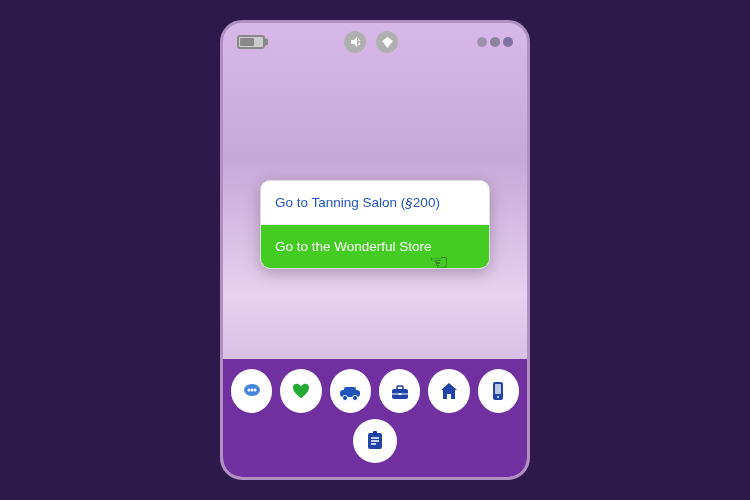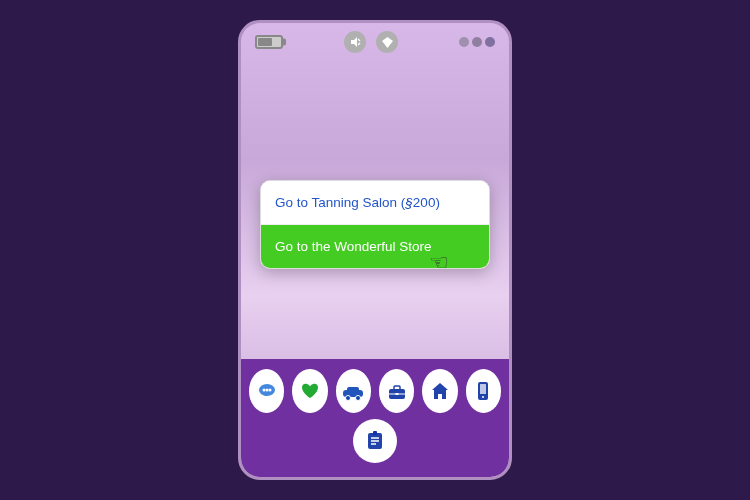--- a/index.html
+++ b/index.html
@@ -9,21 +9,21 @@
       height: 500px;
       background: #2d1a4a;
       display: flex;
       align-items: center;
       justify-content: center;
       font-family: Arial, sans-serif;
       overflow: hidden;
     }
 
     .phone-frame {
-      width: 274px;
+      width: 310px;
       height: 460px;
       background: linear-gradient(180deg, #d8b8e8 0%, #c8a8d8 30%, #e8d0f0 60%, #c0a0d0 100%);
       border-radius: 22px;
       border: 3px solid #b090c0;
       position: relative;
       display: flex;
       flex-direction: column;
       overflow: hidden;
       text-decoration: underline;
     }

